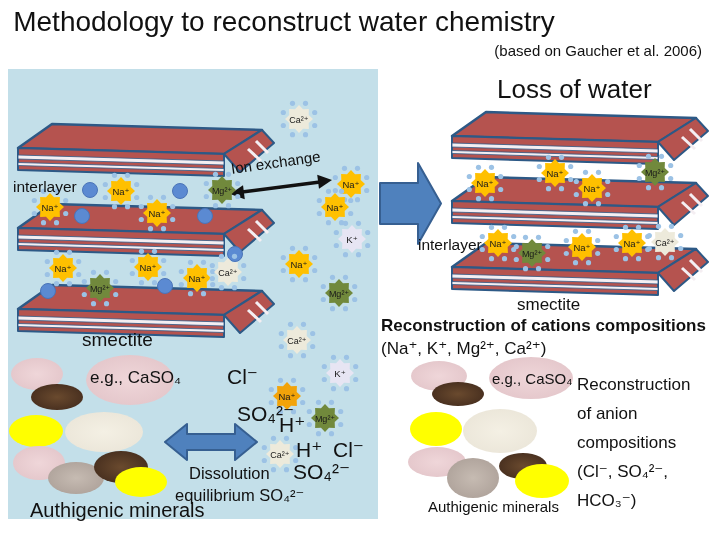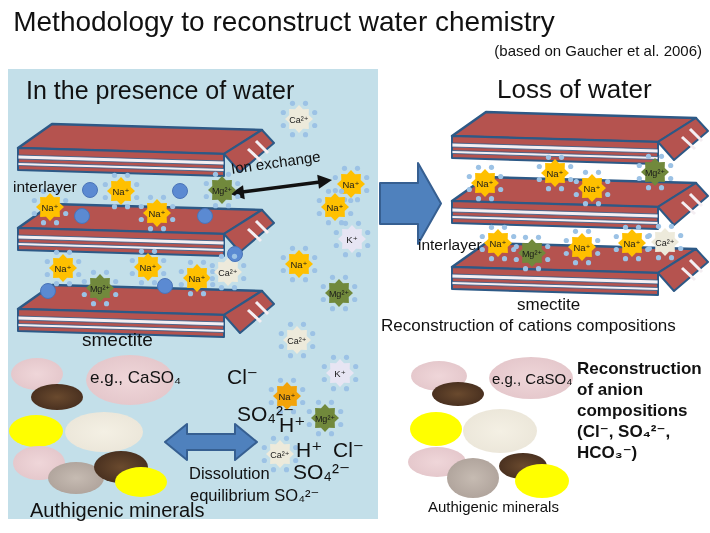--- a/index.html
+++ b/index.html
@@ -14,26 +14,26 @@
   #lp-heading{left:26px;top:76px;font-size:25px;}
   #rp-heading{left:497px;top:74px;font-size:26px;}
   #lp-interlayer{left:13px;top:178px;font-size:15.5px;}
   #rp-interlayer{left:418px;top:236px;font-size:15.5px;}
   #ion-exchange{left:231px;top:160px;font-size:15px;transform:rotate(-8deg);transform-origin:left center;}
   #lp-smectite{left:82px;top:329px;font-size:19px;}
   #rp-smectite{left:517px;top:295px;font-size:17px;}
   #lp-example{left:90px;top:368px;font-size:17px;}
   #rp-example{left:492px;top:370px;font-size:15px;}
   #dissolution1{left:173px;top:464px;font-size:16.5px;margin-left:16px;}
-  #dissolution2{left:175px;top:486px;font-size:16.5px;margin-left:15px;}
+  #dissolution2{left:175px;top:486px;font-size:16.5px;}
   #lp-authigenic{left:30px;top:499px;font-size:20px;}
   #rp-authigenic{left:428px;top:498px;font-size:15px;}
-  #cations1{left:381px;top:316px;font-size:17px;}
+  #cations1{left:381px;top:316px;font-size:17px;font-weight:bold;}
   #cations2{left:381px;top:338px;font-size:17px;}
-  #anion-block{left:577px;top:358px;font-size:17px;line-height:21px;white-space:pre-line;font-weight:bold;}
+  #anion-block{left:577px;top:370px;font-size:17px;line-height:29px;white-space:pre-line;}
   .chem{position:absolute;font-size:21px;z-index:3;}
 </style>
 </head>
 <body>
 
 <div id="page">
   <div id="panel-bg"></div>
 
   <svg id="diagram" viewBox="0 0 710 533">
       <defs>
@@ -488,33 +488,33 @@
         <circle cx="26.5" cy="4.3" r="2.6" fill="#9cc2e5"></circle>
         <circle cx="35.7" cy="13.5" r="2.6" fill="#9cc2e5"></circle>
         <polygon points="34,20 29.7,24 29.9,29.9 24,29.7 20,34 16,29.7 10.1,29.9 10.3,24 6,20 10.3,16 10.1,10.1 16,10.3 20,6 24,10.3 29.9,10.1 29.7,16" fill="#edeadb" stroke-linejoin="round"></polygon>
         <text x="20" y="23.5" text-anchor="middle" font-size="9" fill="#1a1a1a">Ca²⁺</text>
       </g>
     </svg>
 
   <div class="abs txt" id="title">Methodology to reconstruct water chemistry</div>
   <div class="abs txt" id="subtitle">(based on Gaucher et al. 2006)</div>
 
-  <div class="abs txt" id="lp-heading">In the presence of water</div>
   <div class="abs txt" id="lp-interlayer">interlayer</div>
   <div class="abs txt" id="ion-exchange">Ion exchange</div>
   <div class="abs txt" id="lp-smectite">smectite</div>
   <div class="abs txt" id="lp-example">e.g., CaSO₄</div>
   <div class="abs txt" id="dissolution1">Dissolution</div>
   <div class="abs txt" id="dissolution2">equilibrium SO₄²⁻</div>
   <div class="abs txt" id="lp-authigenic">Authigenic minerals</div>
 
   <div class="abs txt" id="rp-heading">Loss of water</div>
   <div class="abs txt" id="rp-interlayer">interlayer</div>
   <div class="abs txt" id="rp-smectite">smectite</div>
   <div class="abs txt" id="cations1">Reconstruction of cations compositions</div>
+  <div class="abs txt" id="cations2">(Na⁺, K⁺, Mg²⁺, Ca²⁺)</div>
   <div class="abs txt" id="rp-example">e.g., CaSO₄</div>
   <div class="abs txt" id="anion-block">Reconstruction
 of anion
 compositions
 (Cl⁻, SO₄²⁻,
 HCO₃⁻)</div>
   <div class="abs txt" id="rp-authigenic">Authigenic minerals</div>
 <div class="chem" style="left: 227px; top: 365px;">Cl⁻</div>
     <div class="chem" style="left: 237px; top: 402px;">SO₄²⁻</div>
     <div class="chem" style="left: 279px; top: 413px;">H⁺</div>

